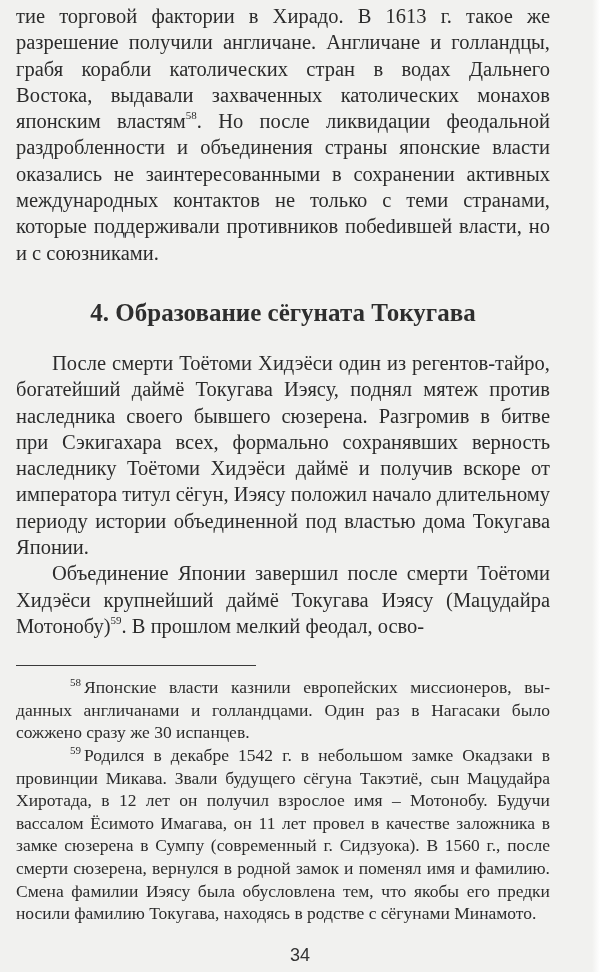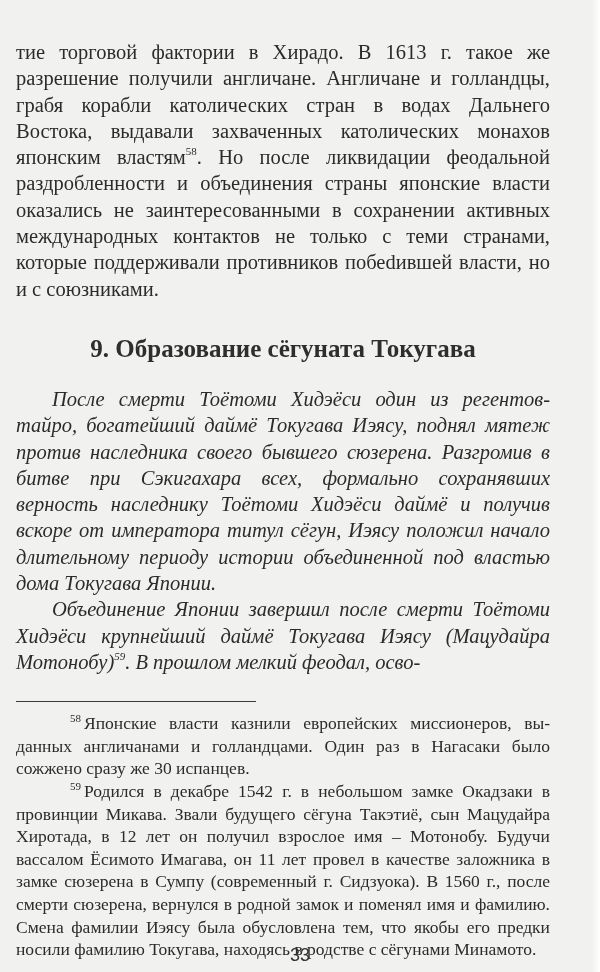--- a/index.html
+++ b/index.html
@@ -17,22 +17,22 @@
   .page {
     position: absolute; left: 16px; top: 0; width: 534px;
   }
   .para {
     font-size: 20.5px;
     line-height: 26.3px;
     text-align: justify;
     margin: 0;
     hyphens: manual;
   }
-  .para.first { padding-top: 3px; margin-top: 36px; }
-  .para.indent { text-indent: 36px; font-style: italic; }
+  .para.first { padding-top: 3px; }
+  .para.indent { text-indent: 36px; }
   .para.italic { }
   sup { font-size: 11px; line-height: 0; vertical-align: 9px; }
   h2 {
     font-size: 25px; font-weight: bold; text-align: center;
     margin: 32px 0 22px 0; line-height: 30px; color: #2e2e2e;
   }
   .rule {
     width: 240px; height: 0; border-top: 1.2px solid #3a3a3a;
     margin: 26px 0 10px 0;
   }
@@ -48,25 +48,25 @@
   }
 </style>
 </head>
 <body>
 
 <div class="edge"></div>
 
 <div class="page">
   <p class="para first"><span>тие торговой фактории в Хирадо. В 1613 г. такое же разрешение получили англичане. Англичане и голланд­цы, грабя корабли католических стран в водах Дальнего Востока, выдавали захваченных католических монахов японским властям</span><sup>58</sup><span>. Но после ликвидации феодальной раздробленности и объединения страны японские вла­сти оказались не заинтересованными в сохранении ак­тивных международных контактов не только с теми странами, которые поддерживали противников побе­dившей власти, но и с союзниками.</span></p>
 
-  <h2>9. Образование сёгуната Токугава</h2>
+  <h2>4. Образование сёгуната Токугава</h2>
 
   <p class="para indent italic">После смерти Тоётоми Хидэёси один из регентов-тайро, богатейший даймё Токугава Иэясу, поднял мя­теж против наследника своего бывшего сюзерена. Раз­громив в битве при Сэкигахара всех, формально сохра­нявших верность наследнику Тоётоми Хидэёси даймё и получив вскоре от императора титул сёгун, Иэясу по­ложил начало длительному периоду истории объеди­ненной под властью дома Токугава Японии.</p>
 
   <p class="para indent"><span>Объединение Японии завершил после смерти Тоё­томи Хидэёси крупнейший даймё Токугава Иэясу (Ма­цудайра Мотонобу)</span><sup>59</sup><span>. В прошлом мелкий феодал, осво-</span></p>
 
   <div class="rule"></div>
 
   <p class="fn"><sup>58</sup><span>Японские власти казнили европейских миссионеров, вы­данных англичанами и голландцами. Один раз в Нагасаки было сожжено сразу же 30 испанцев.</span></p>
   <p class="fn"><sup>59</sup><span>Родился в декабре 1542 г. в небольшом замке Окадзаки в провинции Микава. Звали будущего сёгуна Такэтиё, сын Мацудай­ра Хиротада, в 12 лет он получил взрослое имя – Мотонобу. Будучи вассалом Ёсимото Имагава, он 11 лет провел в качестве заложника в замке сюзерена в Сумпу (современный г. Сидзуока). В 1560 г., после смерти сюзерена, вернулся в родной замок и поменял имя и фамилию. Смена фамилии Иэясу была обусловлена тем, что якобы его предки носили фамилию Токугава, находясь в родстве с сёгу­нами Минамото.</span></p>
 </div>
 
-<div class="pagenum">33</div>
+<div class="pagenum">34</div>
 
 </body></html>

